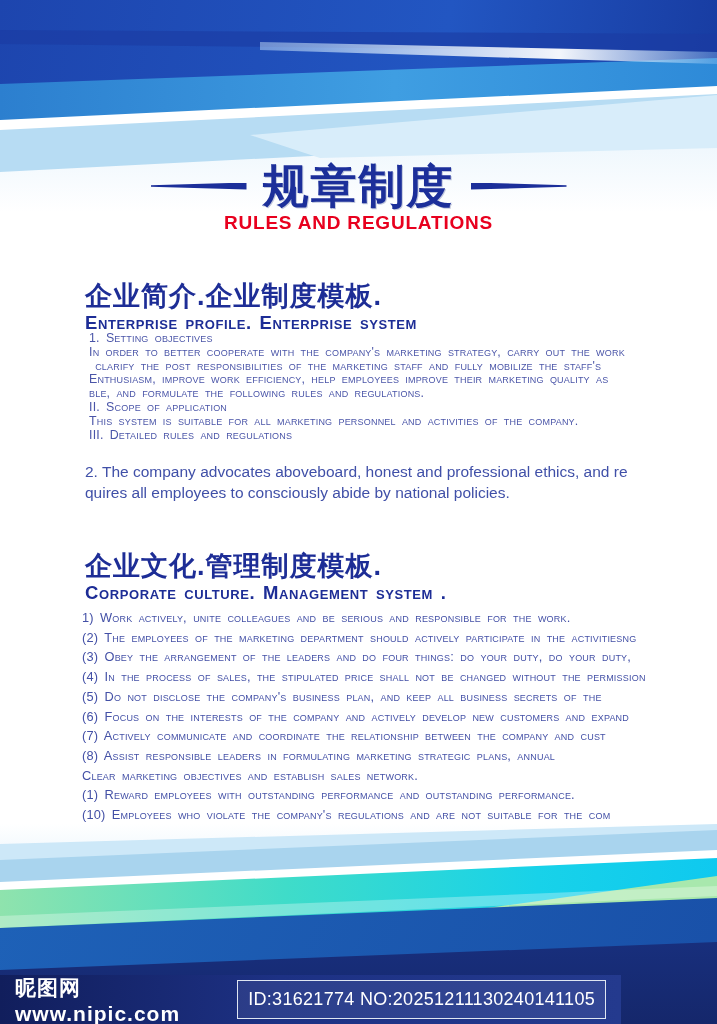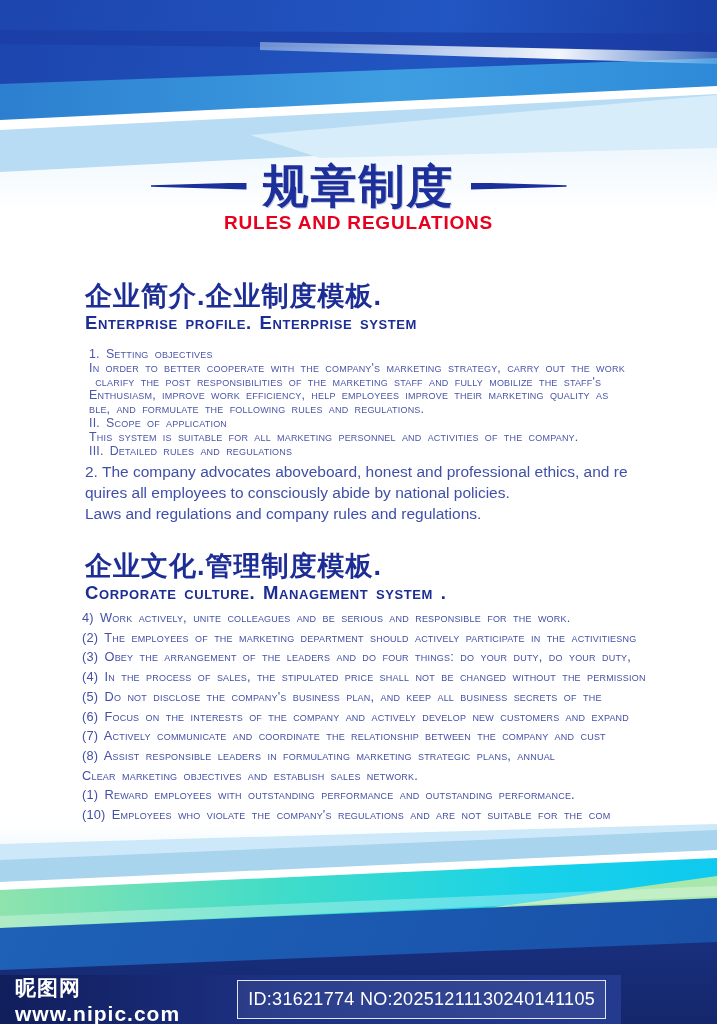--- a/index.html
+++ b/index.html
@@ -67,21 +67,21 @@
     position:absolute;top:212px;left:0;width:717px;text-align:center;
     color:#e8001e;font-size:19px;font-weight:bold;letter-spacing:.8px;
   }
 
   .heading-cn{position:absolute;left:85px;color:#1d2d96;font-size:27px;font-weight:bold;letter-spacing:1px;white-space:nowrap;}
   .heading-en{position:absolute;left:85px;color:#1d2d96;font-size:18.5px;font-weight:bold;
     font-variant:small-caps;letter-spacing:.6px;word-spacing:2px;white-space:nowrap;}
   .h1-cn{top:278px;}  .h1-en{top:312px;}
   .h2-cn{top:548px;}  .h2-en{top:582px;}
 
-  .sc-block{position:absolute;left:89px;top:348px;width:560px;}
+  .sc-block{position:absolute;left:89px;top:332px;width:560px;}
   .sc-line{
     color:#4a55a8;font-size:12.4px;line-height:13.8px;font-variant:small-caps;
     letter-spacing:.2px;word-spacing:2.5px;white-space:pre;
   }
   .para-block{position:absolute;left:85px;top:461px;width:560px;}
   .para-line{color:#4050a8;font-size:15.5px;line-height:21px;white-space:pre;}
 
   .list-block{position:absolute;left:82px;top:608px;width:580px;}
   .list-line{
     color:#4350a6;font-size:12.8px;line-height:19.7px;font-variant:small-caps;
@@ -140,28 +140,27 @@
       <div class="sc-line">Enthusiasm, improve work efficiency, help employees improve their marketing quality as</div>
       <div class="sc-line">ble, and formulate the following rules and regulations.</div>
       <div class="sc-line">II. Scope of application</div>
       <div class="sc-line">This system is suitable for all marketing personnel and activities of the company.</div>
       <div class="sc-line">III. Detailed rules and regulations</div>
     </div>
 
     <div class="para-block">
       <div class="para-line">2. The company advocates aboveboard, honest and professional ethics, and re</div>
       <div class="para-line">quires all employees to consciously abide by national policies.</div>
-      <div class="para-line">Laws and regulations and company rules and regulations.</div>
     </div>
 
     <div class="heading-cn h2-cn">企业文化.管理制度模板.</div>
     <div class="heading-en h2-en">Corporate culture. Management system .</div>
 
     <div class="list-block">
-      <div class="list-line">4) Work actively, unite colleagues and be serious and responsible for the work.</div>
+      <div class="list-line">1) Work actively, unite colleagues and be serious and responsible for the work.</div>
       <div class="list-line">(2) The employees of the marketing department should actively participate in the activitiesng</div>
       <div class="list-line">(3) Obey the arrangement of the leaders and do four things: do your duty, do your duty,</div>
       <div class="list-line">(4) In the process of sales, the stipulated price shall not be changed without the permission</div>
       <div class="list-line">(5) Do not disclose the company's business plan, and keep all business secrets of the</div>
       <div class="list-line">(6) Focus on the interests of the company and actively develop new customers and expand</div>
       <div class="list-line">(7) Actively communicate and coordinate the relationship between the company and cust</div>
       <div class="list-line">(8) Assist responsible leaders in formulating marketing strategic plans, annual</div>
       <div class="list-line">Clear marketing objectives and establish sales network.</div>
       <div class="list-line">(1) Reward employees with outstanding performance and outstanding performance.</div>
       <div class="list-line">(10) Employees who violate the company's regulations and are not suitable for the com</div>

